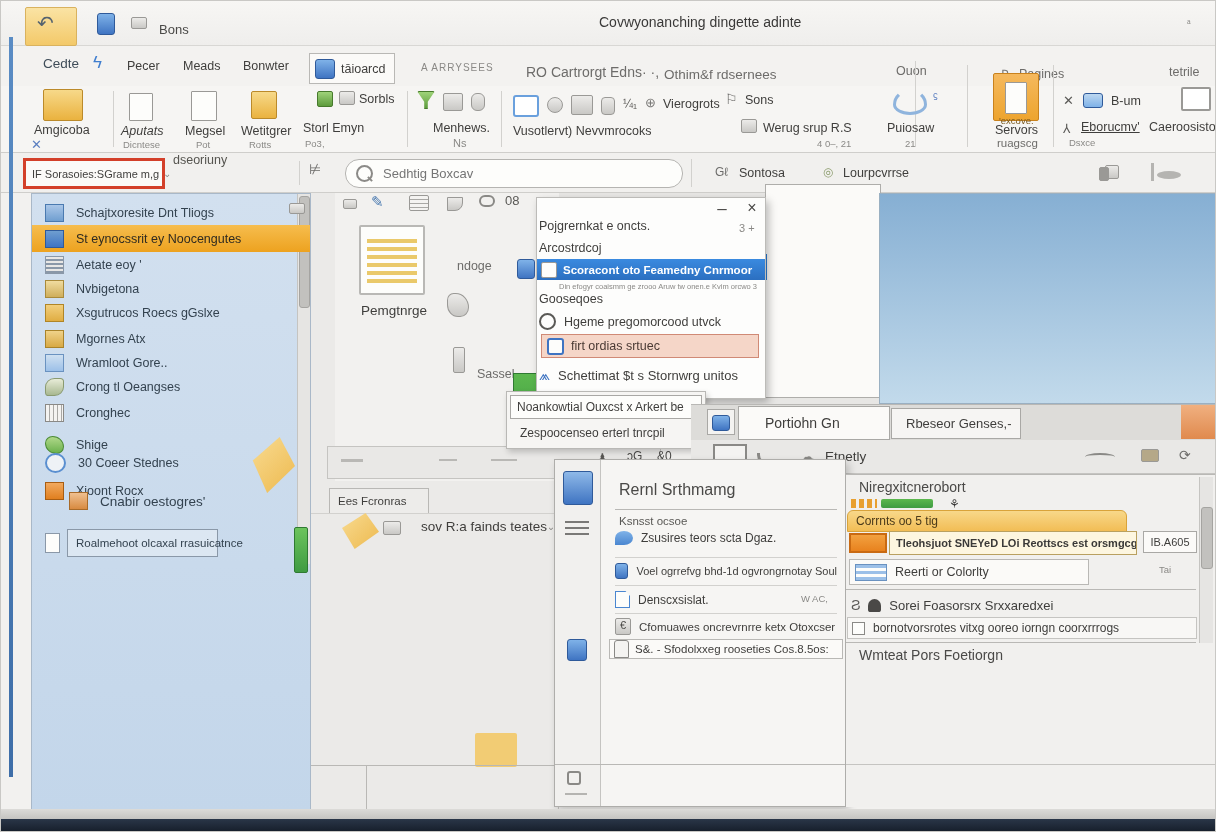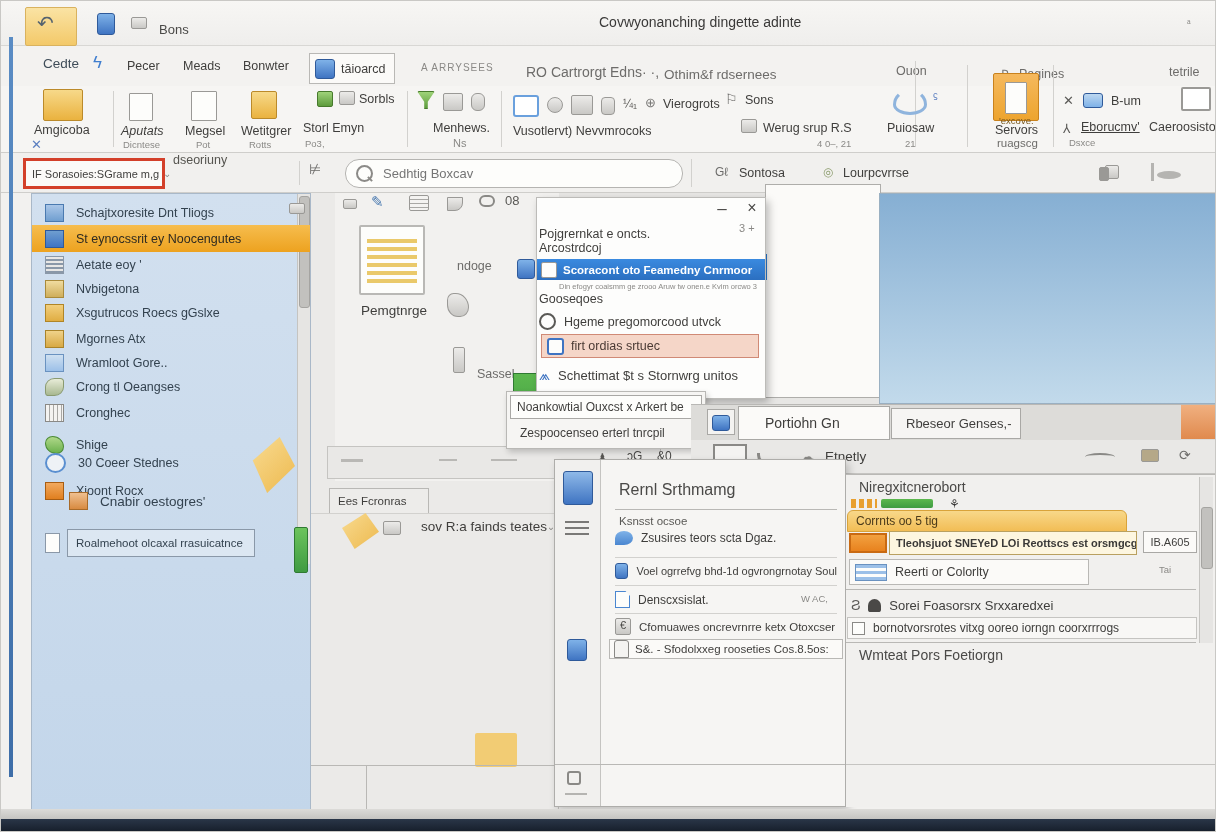--- a/index.html
+++ b/index.html
@@ -205,21 +205,21 @@
     <span class="sb-label">30 Coeer Stednes</span>
   </div>
   <div class="sb-item" style="top:478px;">
     <span class="sb-ic" style="background:linear-gradient(#f2a95e,#e07f1f);border:1px solid #a85d12;"></span>
     <span class="sb-label">Xioont Rocx</span>
   </div>
   <div class="sb-item" style="top:488px;padding-left:36px;">
     <span class="sb-ic" style="background:linear-gradient(#f0c090,#d88a40);border:1px solid #a86a28;"></span>
     <span class="sb-label" style="font-size:13.5px;">Cnabir oestogres'</span>
   </div>
-  <div class="abs" style="left:66px;top:528px;width:188px;height:28px;border:1px solid #8a98a8;background:rgba(255,255,255,0.35);display:flex;align-items:center;padding-left:8px;">
+  <div class="abs" style="left:66px;top:528px;width:151px;height:28px;border:1px solid #8a98a8;background:rgba(255,255,255,0.35);display:flex;align-items:center;padding-left:8px;">
     <span class="sb-label" style="font-size:11.5px;">Roalmehoot olcaxal rrasuicatnce</span>
   </div>
   <div class="abs sb-ic" style="left:44px;top:532px;width:15px;height:20px;background:#fdfdfb;border:1px solid #8a98a8;"></div>
 
   <div class="abs cursor-arrow" style="left:246px;top:436px;width:48px;height:56px;"></div>
   <div class="abs" style="left:293px;top:526px;width:14px;height:46px;background:linear-gradient(#6cc45c,#3f9b42);border:1px solid #2f7a32;border-radius:2px;"></div>
 
   <div class="abs" style="left:310px;top:192px;width:248px;height:620px;background:#ebeae8;border-right:1px solid #c5c4c1;"></div>
   <div class="abs" style="left:334px;top:192px;width:224px;height:288px;background:#f2f1ef;"></div>
 
@@ -265,21 +265,21 @@
   <div class="abs panel" style="left:764px;top:183px;width:116px;height:214px;background:#fbfaf8;"></div>
   <div class="abs" style="left:762px;top:253px;width:4px;height:26px;background:#2b7cd3;"></div>
   <div class="abs" style="left:878px;top:192px;width:338px;height:211px;background:linear-gradient(#86afd3,#c2daeb);border:1px solid #9ab0c2;"></div>
   <div class="abs ic-gray" style="left:1098px;top:166px;width:10px;height:14px;background:#9a9996;"></div>
   <div class="abs" style="left:1156px;top:170px;width:24px;height:8px;background:#b5b4b1;border-radius:50%;"></div>
 
   <div class="abs" style="left:535px;top:196px;width:230px;height:202px;background:#fdfdfc;border:1px solid #bcbbb8;box-shadow:3px 4px 8px rgba(0,0,0,0.25);"></div>
   <div class="abs" style="left:712px;top:198px;width:18px;height:18px;color:#4a4947;font-size:17px;text-align:center;">–</div>
   <div class="abs" style="left:742px;top:198px;width:18px;height:18px;color:#4a4947;font-size:16px;text-align:center;">×</div>
 
-  <div class="menu-row" style="top:226px;">
+  <div class="menu-row" style="top:218px;">
     <span class="txt">Pojgrernkat e oncts.</span>
   </div>
   <div class="abs tiny" style="left:738px;top:221px;font-size:11px;">3 +</div>
   <div class="menu-row" style="top:240px;">
     <span class="txt">Arcostrdcoj</span>
   </div>
   <div class="abs" style="left:536px;top:258px;width:228px;height:21px;background:linear-gradient(#3a8ae0,#2b6fc0);display:flex;align-items:center;gap:6px;padding-left:4px;">
     <span class="ic-gray" style="width:14px;height:14px;display:inline-block;background:#fdfdfb;"></span>
     <span style="color:#ffffff;font-size:11.5px;font-weight:bold;white-space:nowrap;">Scoracont oto Feamedny Cnrmoor</span>
   </div>

